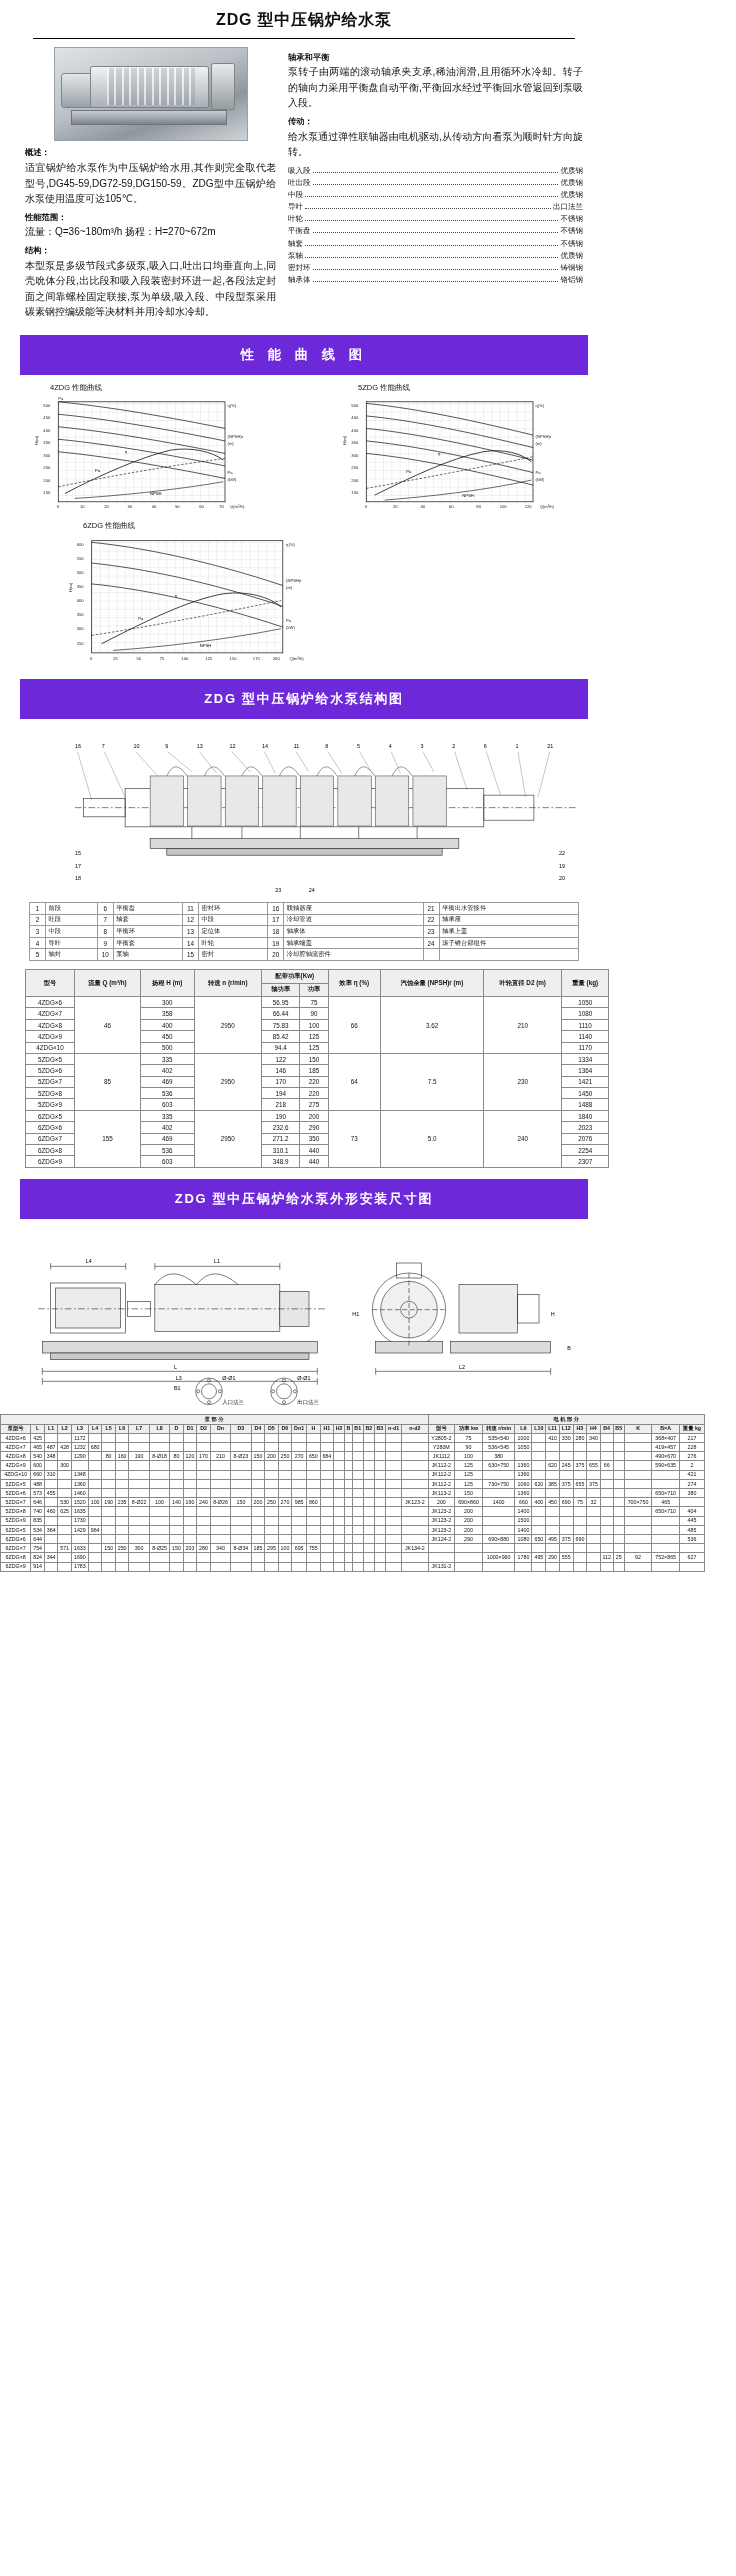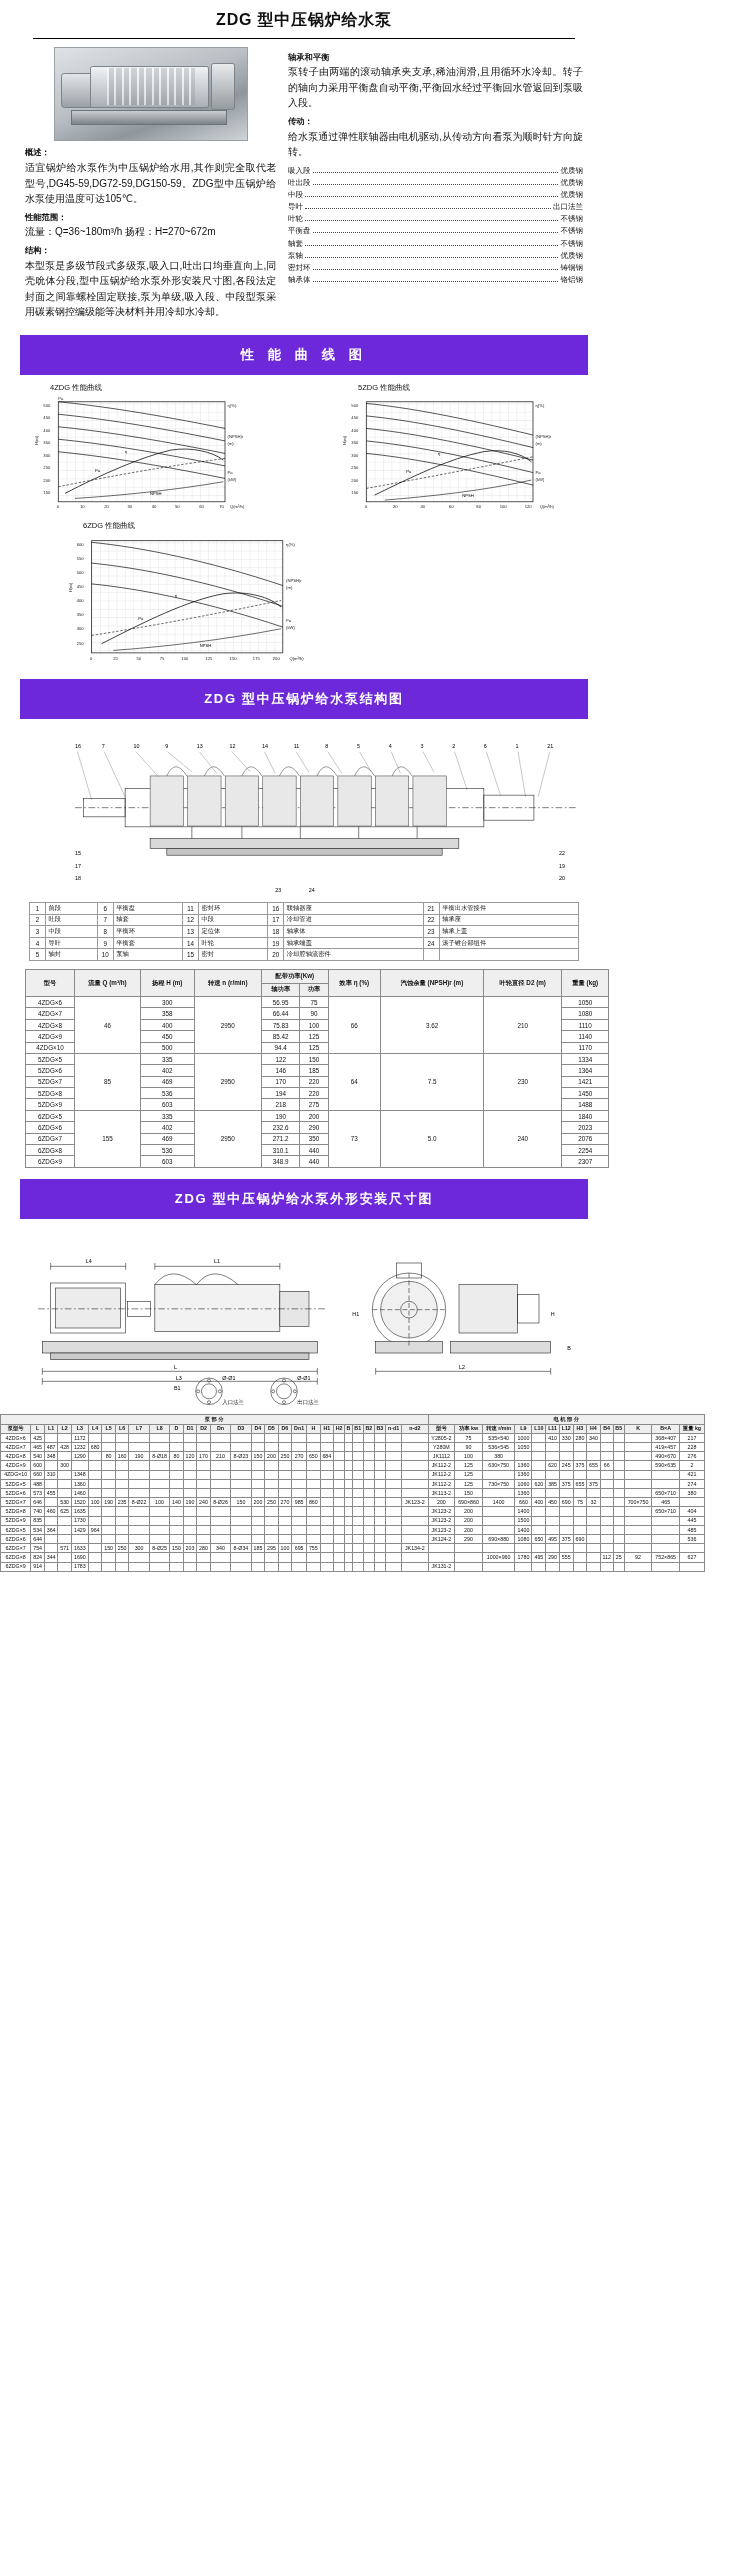--- a/index.html
+++ b/index.html
@@ -59,21 +59,21 @@
         <div class="body"></div>
         <div class="ribs"></div>
         <div class="flange"></div>
         <div class="base"></div>
       </div>
       <h4 class="sec">概述：</h4>
       <p class="txt">适宜锅炉给水泵作为中压锅炉给水用,其作则完全取代老型号,DG45-59,DG72-59,DG150-59。ZDG型中压锅炉给水泵使用温度可达105℃。</p>
       <h4 class="sec">性能范围：</h4>
       <p class="txt">流量：Q=36~180m³/h    扬程：H=270~672m</p>
       <h4 class="sec">结构：</h4>
-      <p class="txt">本型泵是多级节段式多级泵,吸入口,吐出口均垂直向上,同壳吮体分段,型中压锅炉给水泵外形安装尺寸图,各段法定封面之间靠螺栓固定联接,泵为单级,吸入段、中段型泵采用碳素钢控编级能等决材料并用冷却水冷却。</p>
+      <p class="txt">本型泵是多级节段式多级泵,吸入口,吐出口均垂直向上,同壳吮体分段,出比段和吸入段装密封环进一起,各段法定封面之间靠螺栓固定联接,泵为单级,吸入段、中段型泵采用碳素钢控编级能等决材料并用冷却水冷却。</p>
     </div>
     <div class="intro-right">
       <h4 class="sec">轴承和平衡</h4>
       <p class="txt">泵转子由两端的滚动轴承夹支承,稀油润滑,且用循环水冷却。转子的轴向力采用平衡盘自动平衡,平衡回水经过平衡回水管返回到泵吸入段。</p>
       <h4 class="sec">传动：</h4>
       <p class="txt">给水泵通过弹性联轴器由电机驱动,从传动方向看泵为顺时针方向旋转。</p>
       <div style="margin-top:5px;">
         <div class="dotline">
             <span class="nm">吸入段</span>
             <span class="dots"></span>

